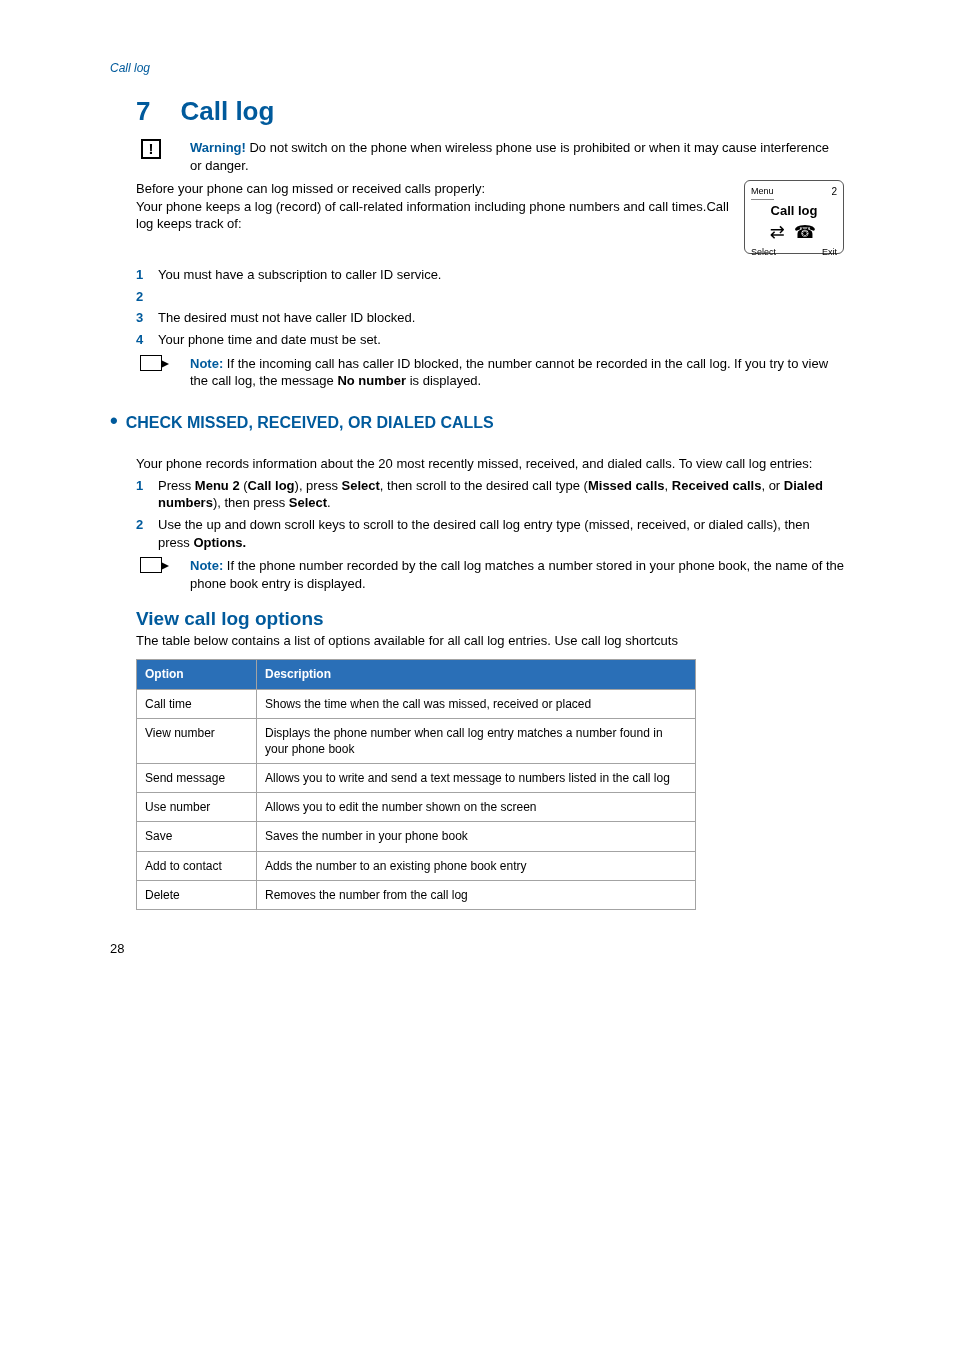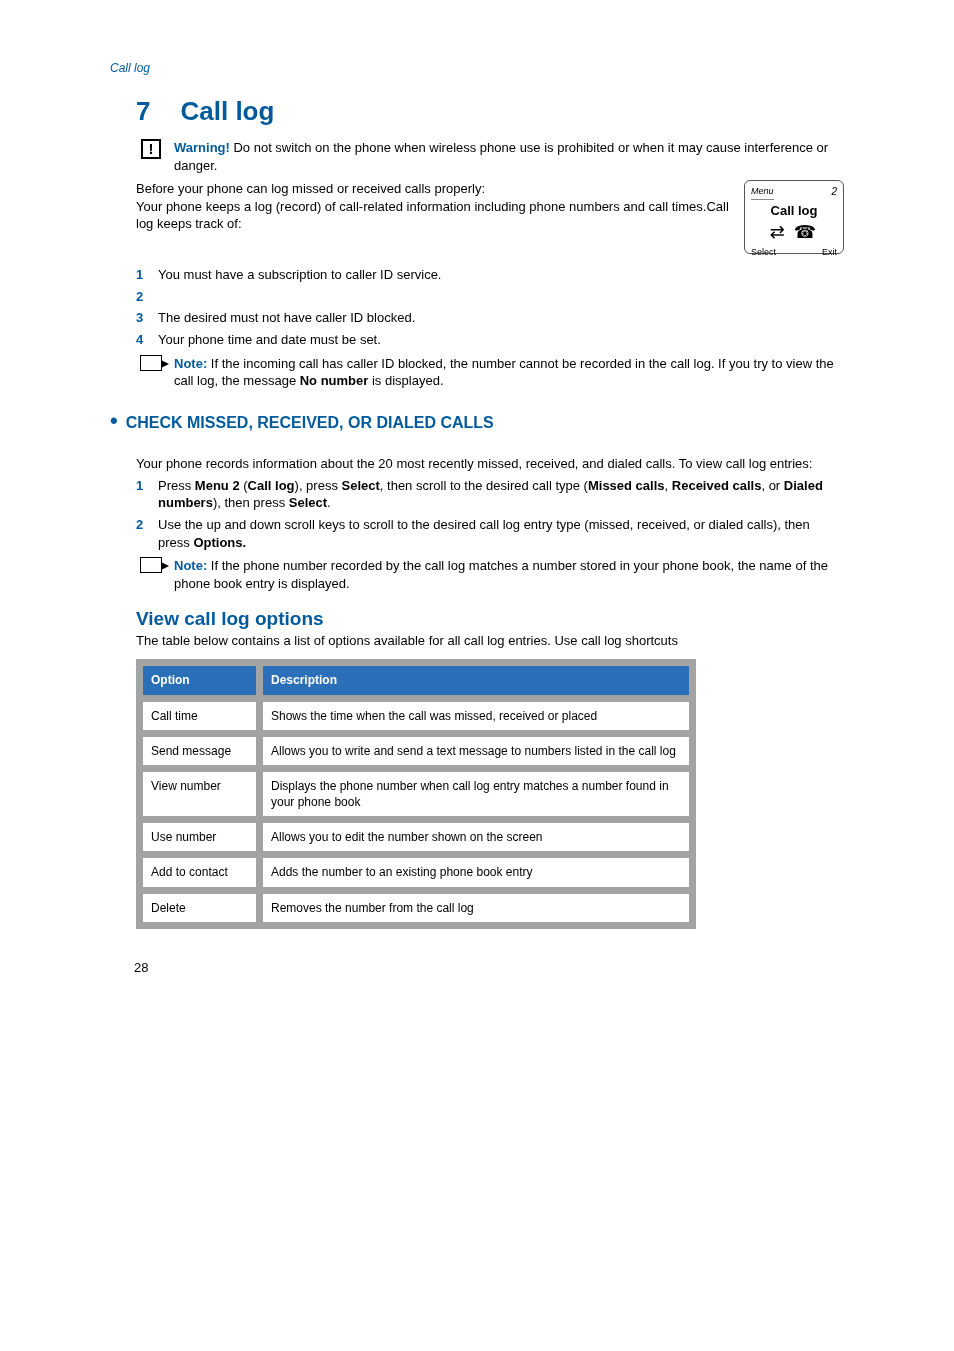--- a/index.html
+++ b/index.html
@@ -51,21 +51,21 @@
   .icon-warning::before { content: "!"; }
   .icon-note {
     width: 22px; height: 16px; border: 1.5px solid #000;
     display: inline-block; position: relative;
   }
   .icon-note::after {
     content: ""; position: absolute; right: -8px; top: 4px;
     border-left: 8px solid #000; border-top: 4px solid transparent;
     border-bottom: 4px solid transparent;
   }
-  .note-row { display: flex; gap: 8px; margin: 6px 0 6px 26px; }
+  .note-row { display: flex; gap: 24px; margin: 6px 0 6px 26px; }
   .note-label { color: #005a9c; font-weight: bold; }
   .content-col { flex: 1; }
   .body-indent { margin-left: 26px; }
   .float-right { float: right; margin: 0 0 8px 14px; }
   .phone-screen {
     width: 100px; height: 74px; border: 1px solid #555; border-radius: 6px;
     padding: 4px 6px; font-size: 10px; text-align: center; position: relative;
   }
   .phone-menu { font-size: 9px; border-bottom: 1px solid #888; padding-bottom: 1px; display:inline-block; }
   .phone-title { font-weight: bold; font-size: 13px; margin-top: 2px; }
@@ -77,28 +77,28 @@
   .section-h {
     color: #005a9c; font-weight: bold; font-size: 16px;
     margin-top: 16px; margin-bottom: 20px;
   }
   .bullet-dot { color: #005a9c; font-size: 22px; margin-right: 8px; }
   .sub-h { color: #005a9c; font-weight: bold; font-size: 19px; margin-top: 14px; margin-left: 26px; }
   table.opts {
     border-collapse: collapse; margin: 10px 0 0 26px; width: 560px;
   }
   table.opts th, table.opts td {
-    border: 7px solid #a3a3a3; padding: 6px 8px; text-align: left; vertical-align: top;
+    border: 1px solid #a3a3a3; padding: 6px 8px; text-align: left; vertical-align: top;
     font-size: 12px;
   }
   table.opts thead th {
     background: #2a6fb7; color: #fff; font-weight: bold;
   }
   table.opts tbody td:first-child { font-weight: normal; width: 120px; }
-  .page-num { margin-top: 30px; font-size: 13px; margin-left: 24px; }
+  .page-num { margin-top: 30px; font-size: 13px; }
   b { font-weight: bold; }
   .clearfix::after { content: ""; display: table; clear: both; }
 </style>
 </head>
 <body>
 
 <div class="breadcrumb">Call log</div>
 
 <div class="chapter-row">
   <span class="chapter-num">7</span>
@@ -108,21 +108,21 @@
 <div class="note-row">
   <span class="icon-box"><span class="icon-warning"></span></span>
   <div class="content-col">
     <span class="note-label">Warning!</span><span> Do not switch on the phone when wireless phone use is prohibited or when it may cause interference or danger.</span>
   </div>
 </div>
 
 <div class="body-indent clearfix">
   <div class="float-right">
     <div class="phone-screen">
-      <div style="display:flex;justify-content:space-between;font-style:italic;">
+      <div style="display:flex;justify-content:space-between;">
         <span class="phone-menu">Menu</span>
         <span>2</span>
       </div>
       <div class="phone-title">Call log</div>
       <div class="phone-icons">⇄ ☎</div>
       <div class="phone-row">
         <span>Select</span>
         <span>Exit</span>
       </div>
     </div>
@@ -192,32 +192,36 @@
       <th>Option</th>
       <th>Description</th>
     </tr>
   </thead>
   <tbody>
     <tr>
         <td>Call time</td>
         <td>Shows the time when the call was missed, received or placed</td>
       </tr>
     <tr>
+        <td>View number</td>
+        <td>Displays the phone number when call log entry matches a number found in your phone book</td>
+      </tr>
+    <tr>
         <td>Send message</td>
         <td>Allows you to write and send a text message to numbers listed in the call log</td>
       </tr>
     <tr>
-        <td>View number</td>
-        <td>Displays the phone number when call log entry matches a number found in your phone book</td>
-      </tr>
-    <tr>
         <td>Use number</td>
         <td>Allows you to edit the number shown on the screen</td>
       </tr>
     <tr>
+        <td>Save</td>
+        <td>Saves the number in your phone book</td>
+      </tr>
+    <tr>
         <td>Add to contact</td>
         <td>Adds the number to an existing phone book entry</td>
       </tr>
     <tr>
         <td>Delete</td>
         <td>Removes the number from the call log</td>
       </tr>
   </tbody>
 </table>
 

